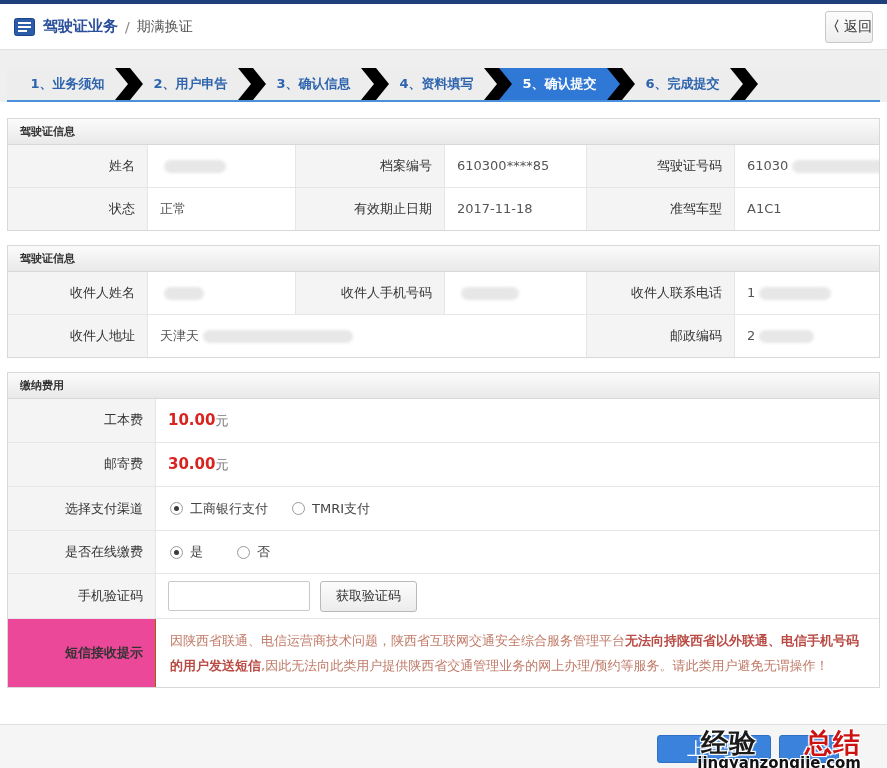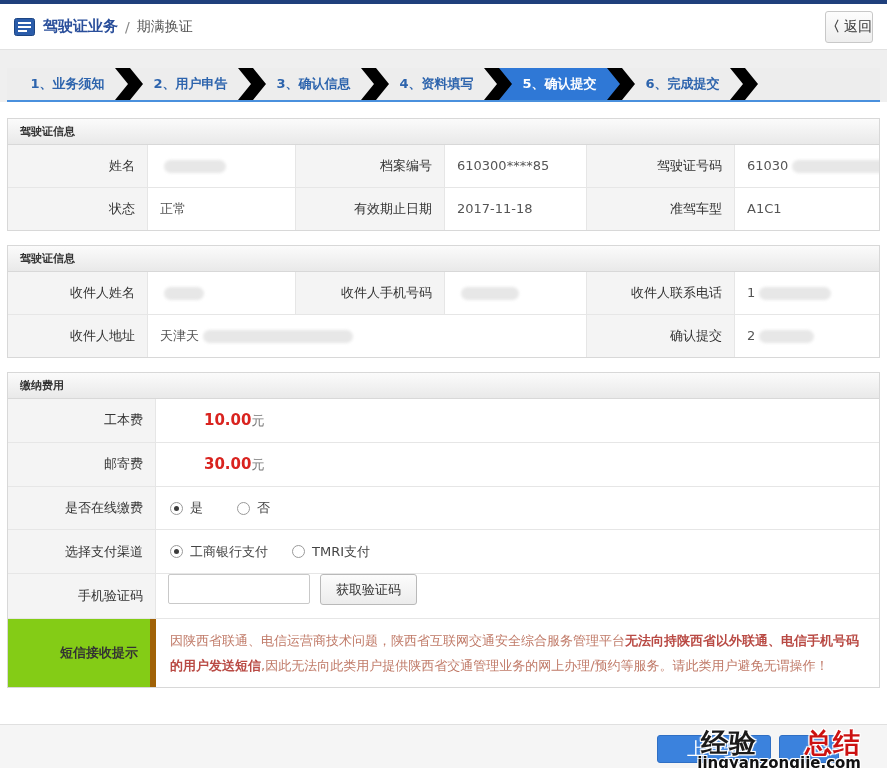--- a/index.html
+++ b/index.html
@@ -34,35 +34,35 @@
   .grid6 { display:grid; grid-template-columns:140px 148px 149px 142px 148px 1fr; }
   .gridAddr { display:grid; grid-template-columns:140px 439px 148px 1fr; }
   .grid2 { display:grid; grid-template-columns:148px 1fr; }
   .row-line { border-top:1px solid #e6e6e6; }
   .cell-label { background:#f4f4f4; text-align:right; padding-right:12px; font-weight:normal; font-size:13px; color:#333; line-height:42px; border-right:1px solid #e6e6e6; white-space:nowrap; }
   .cell-value { padding-left:12px; line-height:42px; font-size:13px; color:#555; background:#fff; border-right:1px solid #e6e6e6; white-space:nowrap; overflow:hidden; }
   .cell-value.last, .cell-label.lastcol { border-right:none; }
 
   .redact { display:inline-block; height:13px; background:#e7e7e7; border-radius:7px; filter:blur(1.5px); vertical-align:middle; margin-left:4px; }
 
-  .fee-amount { color:#d9231f; font-weight:bold; font-size:15px;margin-left:36px; }
+  .fee-amount { color:#d9231f; font-weight:bold; font-size:15px; }
   .fee-unit { color:#777; font-size:13px; }
 
   .radio-row { display:flex; align-items:center; padding-left:14px; }
   .radio-opt { display:flex; align-items:center; margin-right:34px; cursor:pointer; }
   .radio-circle { width:13px; height:13px; border:1px solid #9a9a9a; border-radius:50%; background:#fff; position:relative; flex:0 0 auto; }
   .radio-opt.selected .radio-circle::after { content:""; position:absolute; left:3px; top:3px; width:5px; height:5px; border-radius:50%; background:#3c3c3c; }
   .radio-label { margin-left:7px; font-size:13px; color:#444; }
 
-  .code-row-inner { display:flex; align-items:flex-start; padding-left:12px; height:44px; }
+  .code-row-inner { display:flex; align-items:center; padding-left:12px; height:44px; }
   .code-input { width:142px; height:30px; border:1px solid #c9c9c9; border-radius:2px; padding:0 6px; font-size:13px; font-family:inherit; }
   .code-btn { margin-left:10px; height:31px; padding:0 15px; background:linear-gradient(#fcfcfc,#ececec); border:1px solid #b9b9b9; border-radius:3px; font-size:13px; color:#333; cursor:pointer; font-family:inherit; }
 
   .notice-grid { display:grid; grid-template-columns:148px 1fr; }
-  .notice-label { background:#84cc16; border-right:6px solid #a16207; display:flex; align-items:center; justify-content:flex-end; padding-right:12px; font-weight:bold; font-size:13px; color:#333; }
+  .notice-label { background:#ec4899; border-right:1px solid #a16207; display:flex; align-items:center; justify-content:flex-end; padding-right:12px; font-weight:bold; font-size:13px; color:#333; }
   .notice-text { padding:9px 14px; font-size:13px; line-height:25px; color:#c07a68; }
   .notice-text b { color:#b94a44; font-weight:bold; }
 
   
   .footer { height:50px; background:#f5f5f5; border-top:1px solid #e0e0e0; border-bottom:1px solid #e0e0e0; display:flex; align-items:center; justify-content:flex-end; padding-right:48px; position:relative; }
   .blue-btn { height:28px; padding:0 29px; background:#3b82dd; border:1px solid #2f6fc4; border-radius:3px; color:#fff; font-size:18px; cursor:pointer; font-family:inherit; }
   .blue-btn.covered { width:60px; margin-left:8px; }
 
   .watermark { position:absolute; right:26px; top:3px; text-align:right; pointer-events:none; line-height:1.1; }
   .wm-line1 { font-size:27px; font-weight:bold; letter-spacing:1px;
@@ -131,62 +131,62 @@
       <div class="cell-label">收件人姓名</div>
       <div class="cell-value"><span class="redact" style="width:40px"></span></div>
       <div class="cell-label">收件人手机号码</div>
       <div class="cell-value"><span class="redact" style="width:58px"></span></div>
       <div class="cell-label">收件人联系电话</div>
       <div class="cell-value last"><span>1</span><span class="redact" style="width:72px"></span></div>
     </div>
     <div class="gridAddr row-line">
       <div class="cell-label">收件人地址</div>
       <div class="cell-value"><span>天津天</span><span class="redact" style="width:150px"></span></div>
-      <div class="cell-label">确认提交</div>
+      <div class="cell-label">邮政编码</div>
       <div class="cell-value last"><span>2</span><span class="redact" style="width:55px"></span></div>
     </div>
   </div>
 
   <div class="section">
     <div class="section-header">缴纳费用</div>
 
     <div class="grid2">
       <div class="cell-label">工本费</div>
       <div class="cell-value last"><span class="fee-amount">10.00</span><span class="fee-unit">元</span></div>
     </div>
 
     <div class="grid2 row-line">
       <div class="cell-label">邮寄费</div>
       <div class="cell-value last"><span class="fee-amount">30.00</span><span class="fee-unit">元</span></div>
     </div>
 
     <div class="grid2 row-line">
+      <div class="cell-label" style="line-height:43px">选择支付渠道</div>
+      <div class="radio-row" style="height:43px">
+        <span class="radio-opt selected" style="margin-right:24px">
+            <span class="radio-circle"></span>
+            <span class="radio-label">工商银行支付</span>
+          </span>
+        <span class="radio-opt">
+            <span class="radio-circle"></span>
+            <span class="radio-label">TMRI支付</span>
+          </span>
+      </div>
+    </div>
+
+    <div class="grid2 row-line">
       <div class="cell-label">是否在线缴费</div>
       <div class="radio-row" style="height:42px">
         <span class="radio-opt selected">
             <span class="radio-circle"></span>
             <span class="radio-label">是</span>
           </span>
         <span class="radio-opt">
             <span class="radio-circle"></span>
             <span class="radio-label">否</span>
-          </span>
-      </div>
-    </div>
-
-    <div class="grid2 row-line">
-      <div class="cell-label" style="line-height:43px">选择支付渠道</div>
-      <div class="radio-row" style="height:43px">
-        <span class="radio-opt selected" style="margin-right:24px">
-            <span class="radio-circle"></span>
-            <span class="radio-label">工商银行支付</span>
-          </span>
-        <span class="radio-opt">
-            <span class="radio-circle"></span>
-            <span class="radio-label">TMRI支付</span>
           </span>
       </div>
     </div>
 
     <div class="grid2 row-line">
       <div class="cell-label" style="line-height:44px">手机验证码</div>
       <div class="code-row-inner">
         <input class="code-input" type="text" value="" style="">
         <button class="code-btn">获取验证码</button>
       </div>

